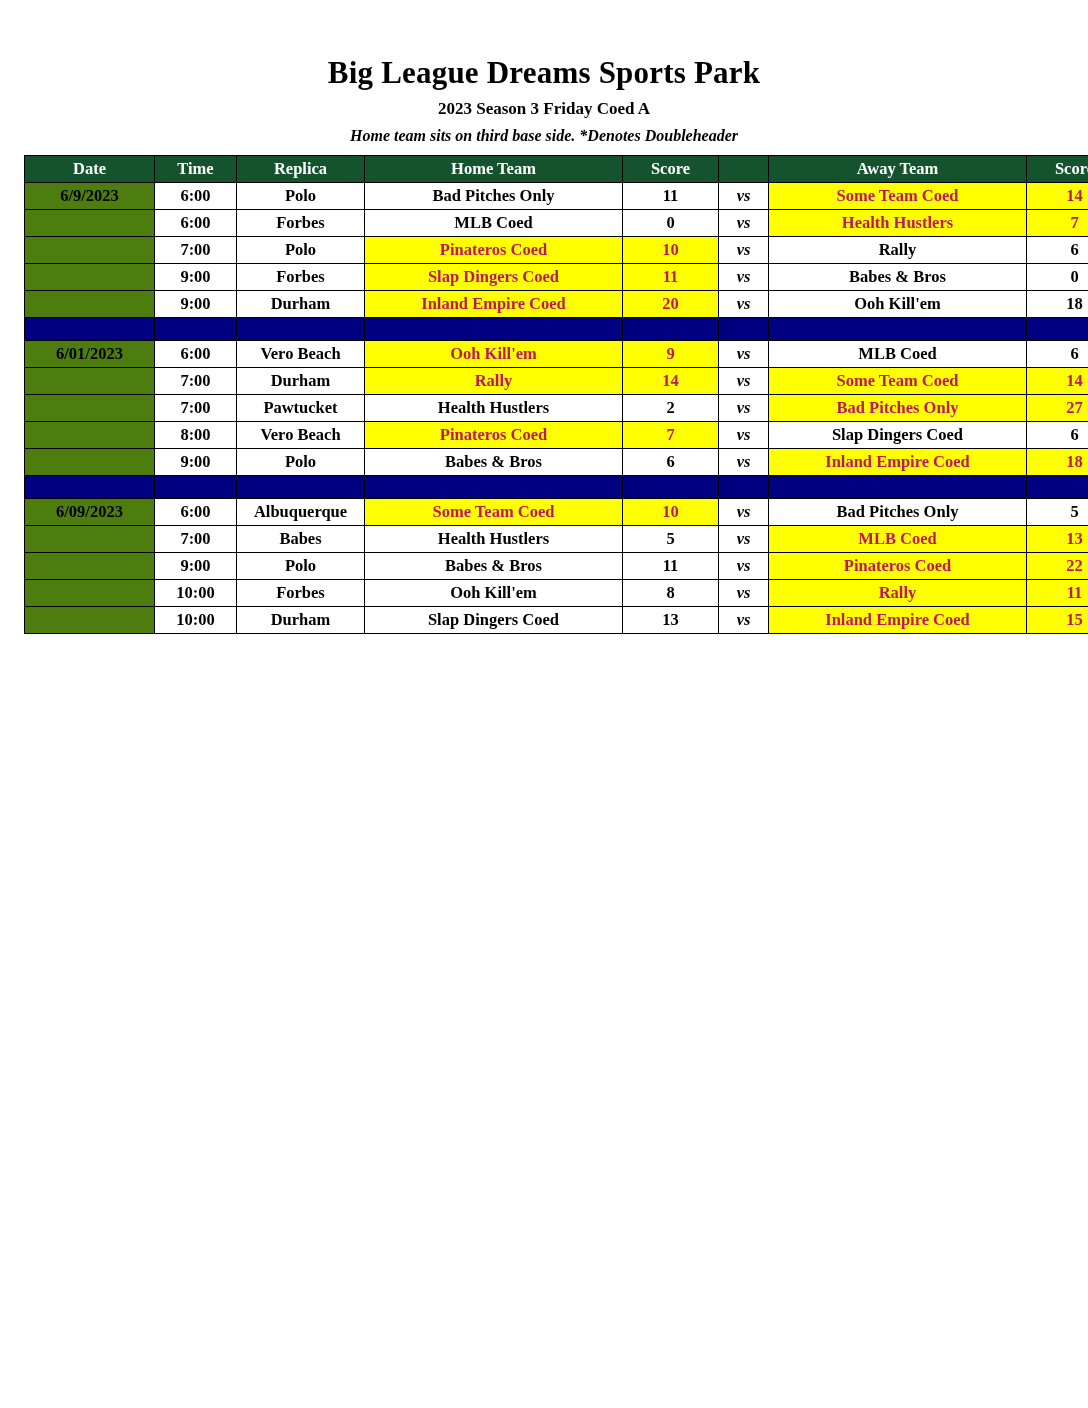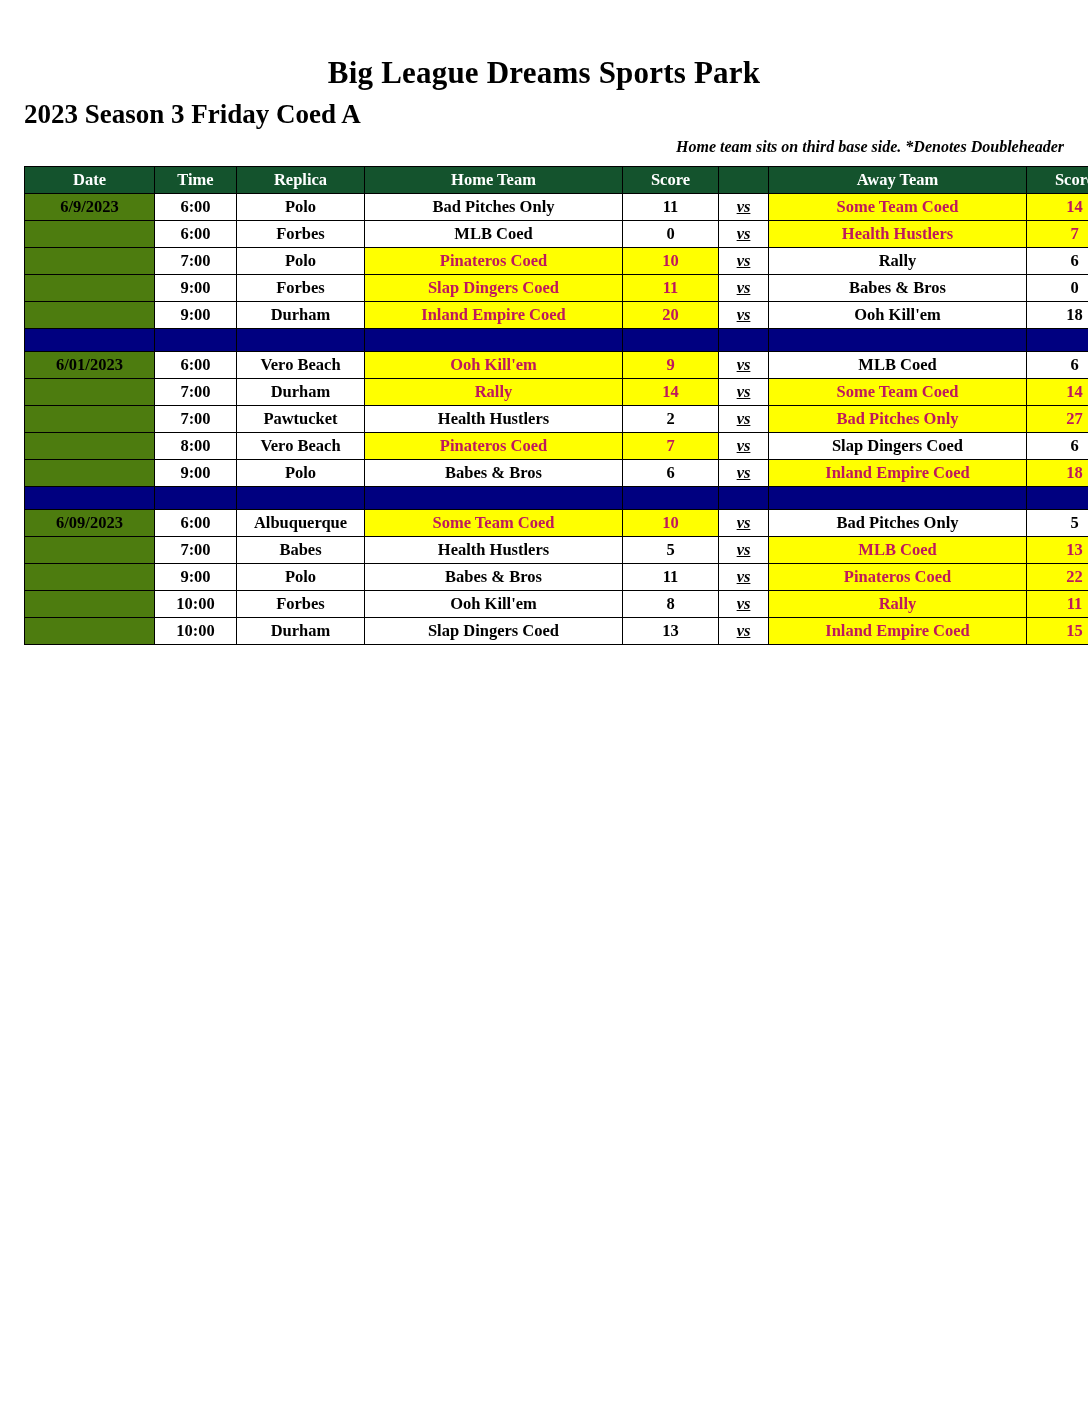--- a/index.html
+++ b/index.html
@@ -20,26 +20,27 @@
   }
   .title {
     text-align: center;
     font-family: "Liberation Serif", serif;
     font-weight: bold;
     font-size: 31px;
     letter-spacing: 0.2px;
     margin: 0 0 8px 0;
   }
   .subtitle {
+    text-align: center;
     font-weight: bold;
-    font-size: 27px;
+    font-size: 17px;
     margin: 0 0 8px 0;
   }
   .note {
-    text-align: right;
+    text-align: center;
     font-weight: bold;
     font-style: italic;
     font-size: 16px;
     margin: 0 0 10px 0;
   }
   table.schedule {
     border-collapse: collapse;
     margin: 0 auto;
     width: 1022px;
     table-layout: fixed;
@@ -65,21 +66,20 @@
   .col-replica { width: 128px; }
   .col-home    { width: 258px; }
   .col-score   { width: 96px; }
   .col-vs      { width: 50px; }
   .col-away    { width: 258px; }
   .col-score2  { width: 96px; }
 
   td.vs {
     font-style: italic;
     font-size: 15px;
-    text-decoration: underline;
   }
   tr.spacer td {
     background: #000080;
     height: 20px;
     border: 1px solid #000000;
   }
   .hl {
     background: #ffff00;
     color: #be185d;
   }

